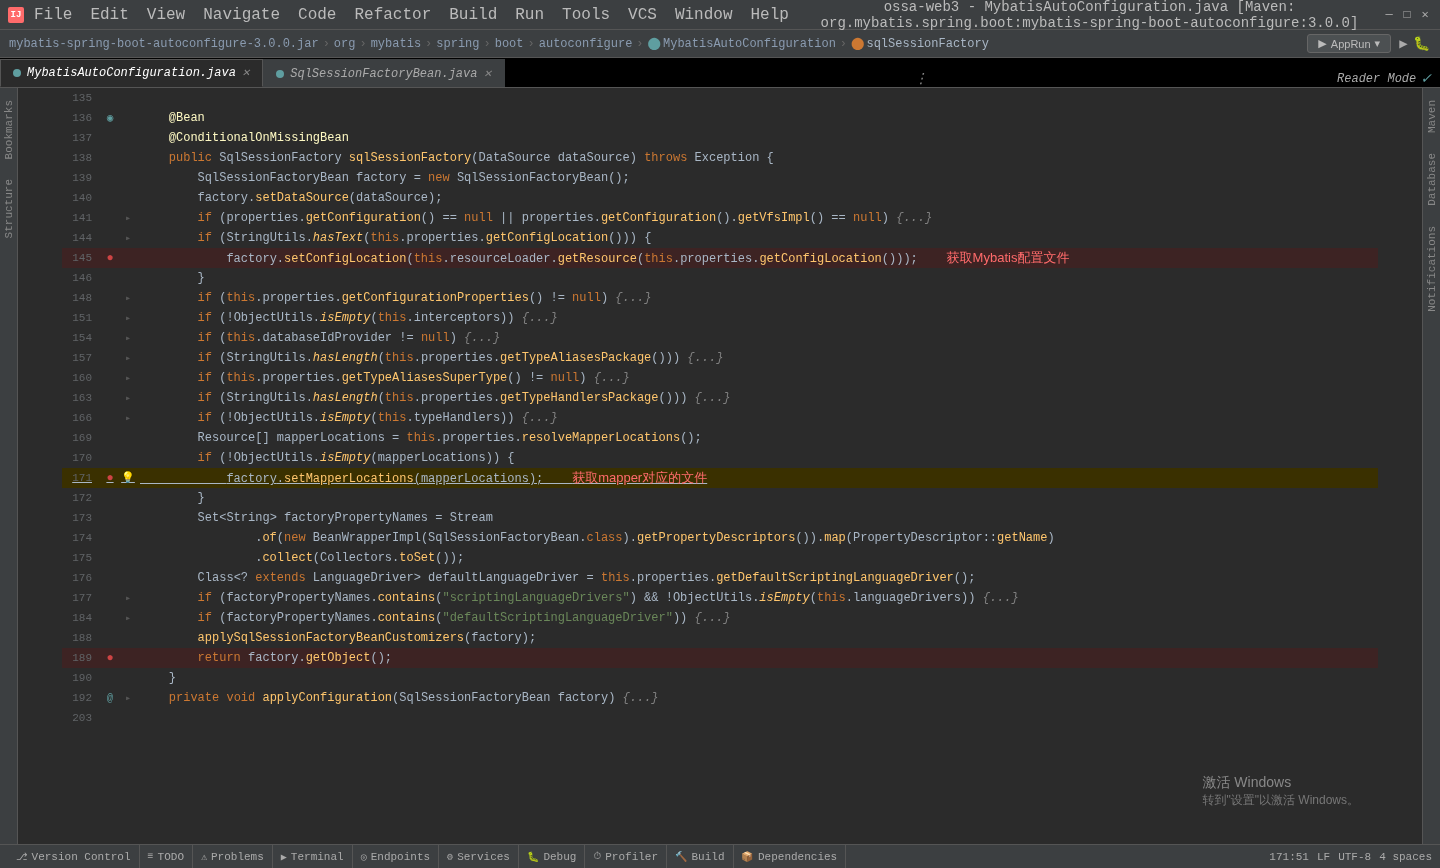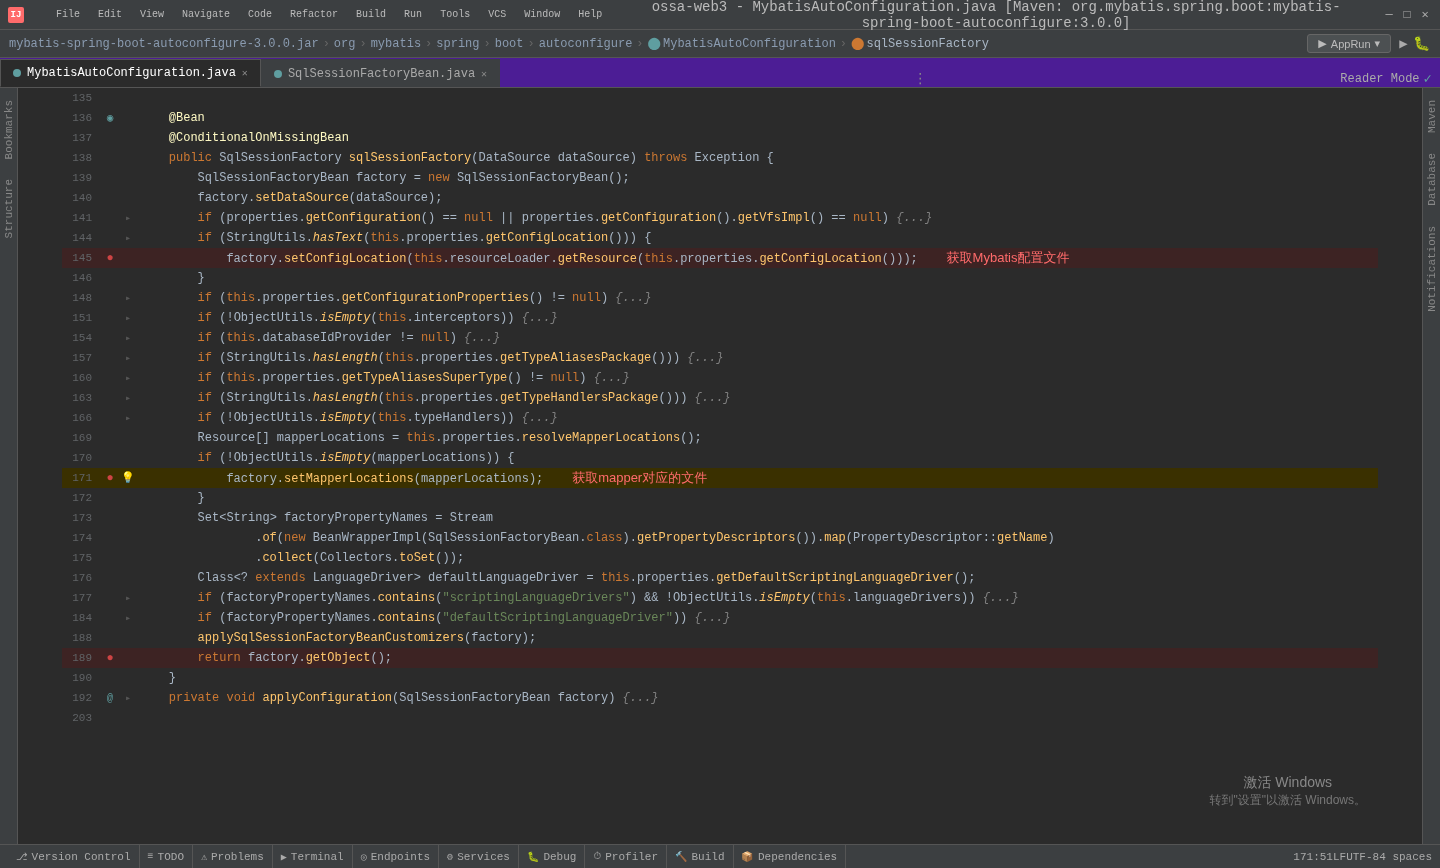--- a/index.html
+++ b/index.html
@@ -15,37 +15,37 @@
       flex-direction: column;
     }
 
     
     .title-bar {
       background: #3c3f41;
       height: 30px;
       display: flex;
       align-items: center;
       padding: 0 8px;
-      gap: 24px;
+      gap: 2px;
       border-bottom: 1px solid #555;
       flex-shrink: 0;
     }
     .title-bar-logo {
       width: 16px; height: 16px;
       background: #ff6b6b;
       border-radius: 2px;
       display: flex; align-items: center; justify-content: center;
       font-size: 9px; color: white; font-weight: bold;
     }
     .title-bar-menu {
       display: flex; gap: 2px;
     }
     .title-bar-menu span {
       padding: 2px 8px;
-      font-size: 10px;
+      font-size: 16px;
       color: #bbb;
       cursor: pointer;
     }
     .title-bar-title {
       flex: 1;
       text-align: center;
       font-size: 14px;
       color: #bbb;
     }
     .title-bar-controls {
@@ -81,26 +81,27 @@
       color: #bbb;
       padding: 2px 10px;
       font-size: 11px;
       cursor: pointer;
       display: flex; align-items: center; gap: 4px;
       border-radius: 3px;
     }
 
     
     .tabs-bar {
-      background: #4c1d95;
+      background: #000000;
       height: 30px;
       display: flex;
       align-items: flex-end;
       border-bottom: 1px solid #555;
       flex-shrink: 0;
+      font-style: italic;
     }
     .tab {
       height: 28px;
       display: flex;
       align-items: center;
       padding: 0 12px;
       font-size: 12px;
       color: #aaa;
       border: 1px solid transparent;
       border-bottom: none;
@@ -211,38 +212,38 @@
       padding: 0 8px;
       font-size: 11px;
       color: #aaa;
       cursor: pointer;
       height: 100%;
       border-right: 1px solid #555;
     }
     .status-item .icon { font-size: 10px; }
     .status-right {
       margin-left: auto;
-      display: flex; align-items: center; 
+      display: flex; align-items: center; gap: 8px;
       font-size: 11px; color: #aaa;
     }
 
     
     .code-editor::-webkit-scrollbar { width: 8px; }
     .code-editor::-webkit-scrollbar-track { background: #2b2b2b; }
     .code-editor::-webkit-scrollbar-thumb { background: #555; border-radius: 4px; }
 
     
     .win-activation {
       position: absolute;
       bottom: 35px;
-      right: 12px;
+      right: 19px;
       color: #666;
       font-family: Arial, sans-serif;
       font-size: 13px;
-      text-align: center;
+      text-align: left;
       pointer-events: none;
     }
     .win-activation .line1 { font-size: 14px; color: #888; }
     .win-activation .line2 { font-size: 12px; color: #777; }
 
     
     .side-label {
       writing-mode: vertical-rl;
       text-orientation: mixed;
       transform: rotate(180deg);
@@ -490,21 +491,21 @@
           <td class="line-content">        <span class="type">Resource</span>[] <span class="plain">mapperLocations</span> = <span class="kw">this</span>.<span class="plain">properties</span>.<span class="method">resolveMapperLocations</span>();</td>
         </tr>
 
         <tr class="line-row">
           <td class="line-num">170</td>
           <td class="line-gutter"></td>
           <td class="line-fold"></td>
           <td class="line-content">        <span class="kw">if</span> (!<span class="type">ObjectUtils</span>.<span class="method italic">isEmpty</span>(<span class="plain">mapperLocations</span>)) {</td>
         </tr>
 
-        <tr class="line-row highlighted" style="background:#3a3000;">
+        <tr class="line-row highlighted" style="background:#3a3000;text-decoration:underline;">
           <td class="line-num">171</td>
           <td class="line-gutter">
             <span class="gutter-breakpoint">●</span>
           </td>
           <td class="line-fold">
             <span class="gutter-warning">💡</span>
           </td>
           <td class="line-content">            <span class="plain">factory</span>.<span class="method">setMapperLocations</span>(<span class="plain">mapperLocations</span>);    <span class="cn-annotation">获取mapper对应的文件</span></td>
         </tr>
 

